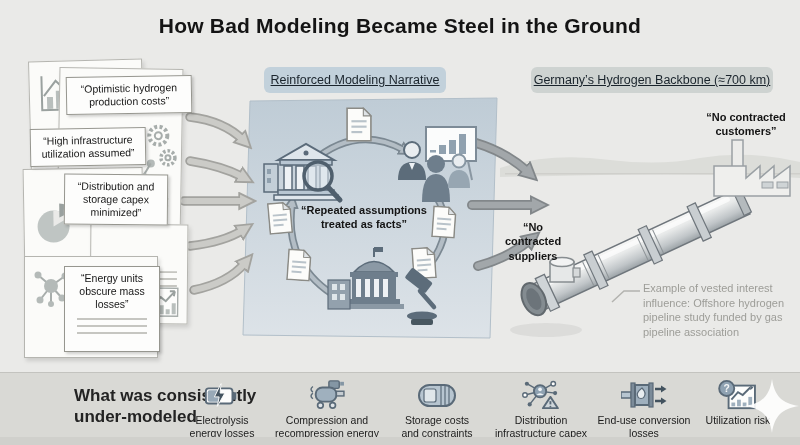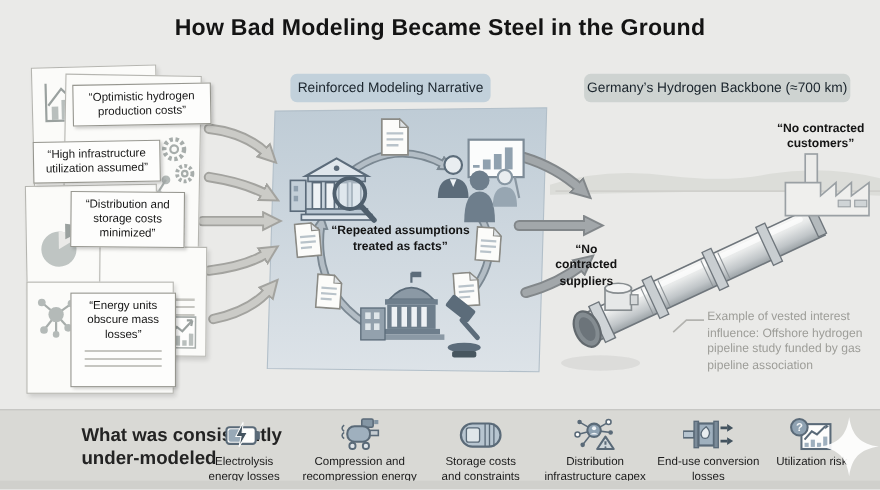--- a/index.html
+++ b/index.html
@@ -6,21 +6,21 @@
   #canvas{position:relative;width:800px;height:445px;background:#eaeae8;overflow:hidden;
           font-family:"Liberation Sans",sans-serif;color:#1d1d1b;}
   .abs{position:absolute;}
   .title{top:14px;left:0;width:100%;text-align:center;font-size:21px;font-weight:600;
          letter-spacing:.2px;color:#141414;}
   .paper{background:#fbfbf9;border:1px solid #b5b5b0;box-shadow:2px 3px 4px rgba(0,0,0,.13);}
   .qbox{background:#fdfdfc;border:1px solid #96968f;box-shadow:2px 2px 3px rgba(0,0,0,.18);
         font-size:10.5px;line-height:1.25;text-align:center;padding:5px 4px;color:#161616;font-weight:500;}
   .plines{background:repeating-linear-gradient(to bottom,#c6c6c1 0 2px,transparent 2px 7px);}
   .badge{height:26px;display:flex;align-items:center;justify-content:center;border-radius:6px;
-         font-size:12.5px;font-weight:500;color:#1a242c;}
+         font-size:12.5px;font-weight:500;color:#1a242c;text-decoration:underline;}
   .note{font-size:11px;line-height:1.3;text-align:center;color:#141414;font-weight:700;}
   .annot{font-size:11px;line-height:1.32;color:#9d9d98;}
   .bstrip{top:372px;left:0;width:800px;height:73px;background:#d9d9d5;border-top:1px solid #c3c3bf;}
   .bfoot{top:437px;left:0;width:800px;height:8px;background:#d0d0cc;}
   .bhead{left:74px;top:12px;width:220px;font-size:17px;font-weight:600;line-height:1.25;color:#232323;position:absolute;}
   .bitem{position:absolute;top:6px;display:flex;flex-direction:column;align-items:center;gap:3px;transform:translateX(-50%);}
   .blabel{font-size:10.5px;line-height:1.2;text-align:center;color:#1b1b1b;font-weight:500;}
 </style>
 </head>
 <body>
@@ -201,21 +201,21 @@
     <div class="abs plines" style="left:56px;top:64px;width:60px;height:20px"></div>
   </div>
 
   <div class="abs qbox" style="left:66px;top:76px;width:116px;transform:rotate(-1deg)">
     <span>“Optimistic hydrogen production costs”</span>
   </div>
   <div class="abs qbox" style="left:30px;top:128px;width:106px;transform:rotate(-1deg)">
     <span>“High infrastructure utilization assumed”</span>
   </div>
   <div class="abs qbox" style="left:64px;top:174px;width:94px;transform:rotate(.5deg)">
-    <span>“Distribution and storage costs minimized”</span>
+    <span>“Distribution and storage capex minimized”</span>
   </div>
   <div class="abs qbox" style="left:64px;top:266px;width:86px;height:74px">
     <span>“Energy units obscure mass losses”</span>
     <div class="plines" style="height:18px;margin:7px 8px 0"></div>
   </div>
 
   <div class="abs badge" style="left:264px;top:67px;width:182px;background:#c2d1db">Reinforced Modeling Narrative</div>
   <div class="abs badge" style="left:531px;top:67px;width:242px;background:#ced3d1">Germany’s Hydrogen Backbone (≈700 km)</div>
 
   <svg class="abs" style="left:346px;top:107px" width="26" height="35" viewBox="0 0 24 32">

